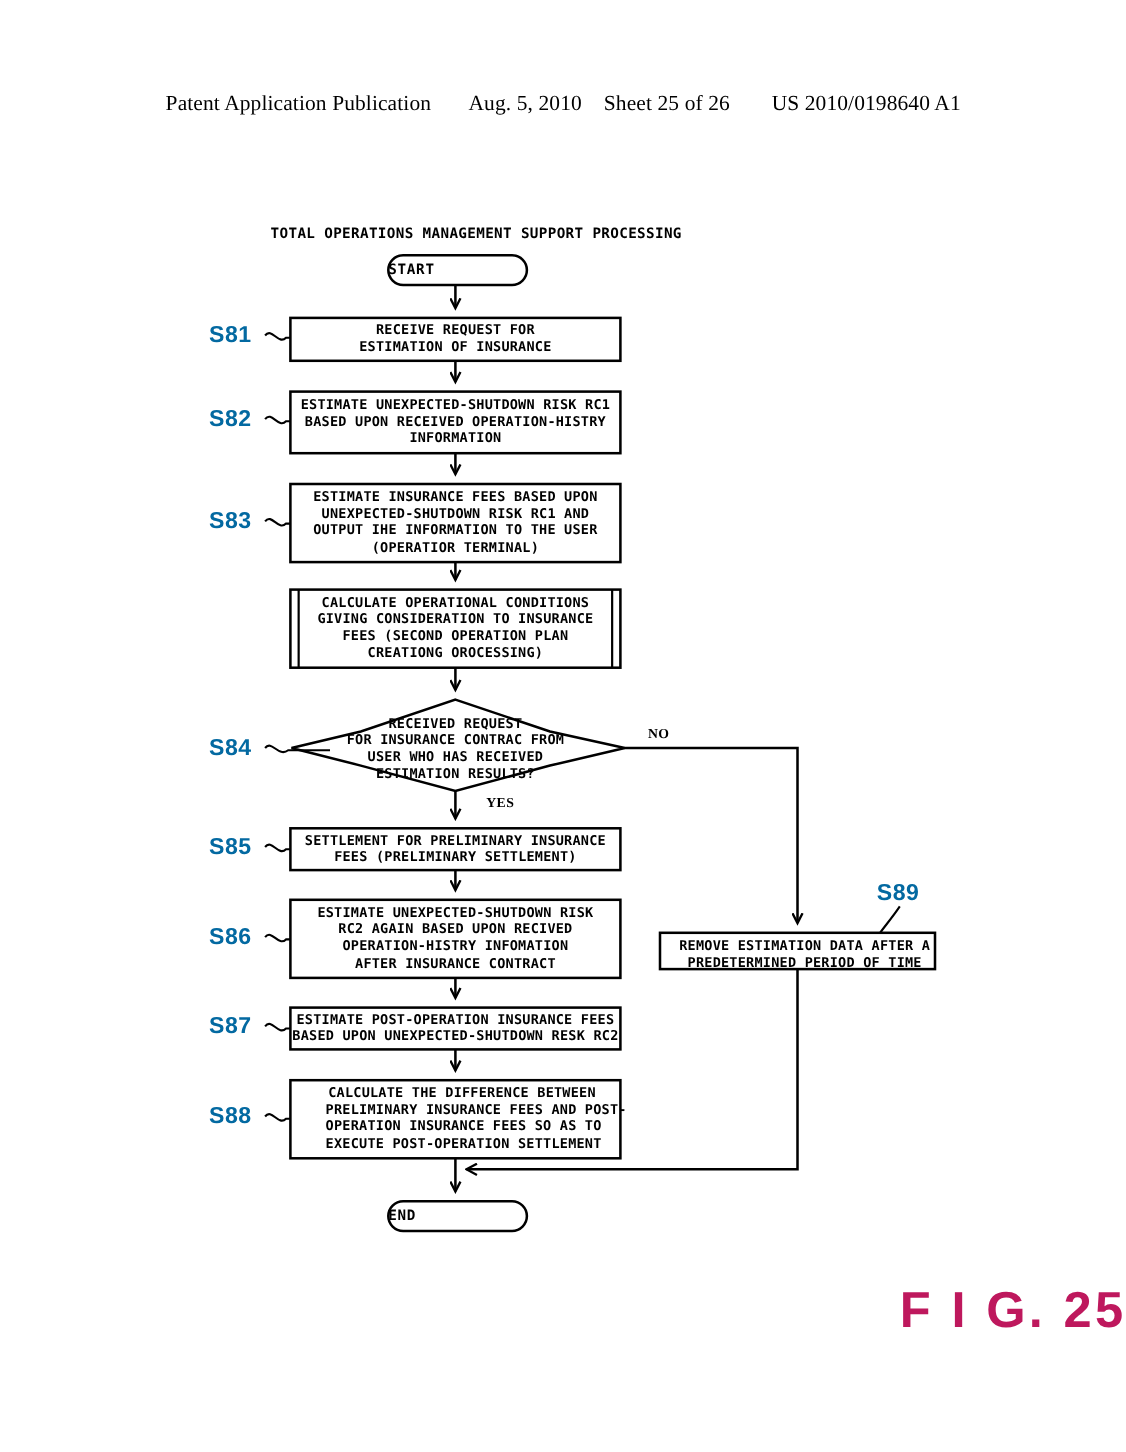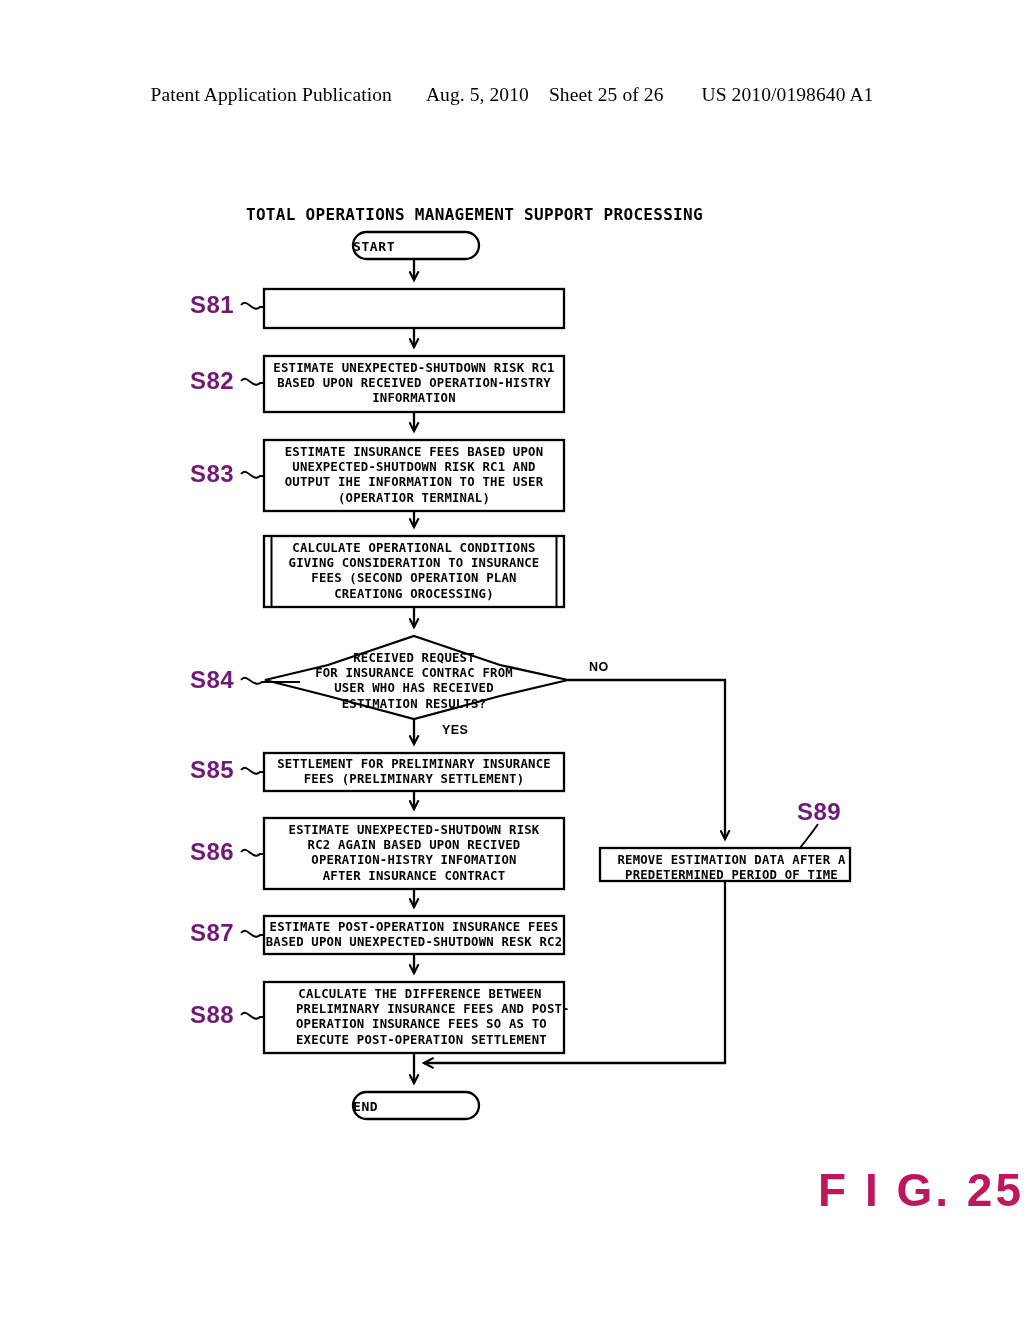--- a/index.html
+++ b/index.html
@@ -78,50 +78,50 @@
     text-align: center;
     white-space: pre;
     font-weight: 600;
   }
   .ftext.box {
     transform: translateY(-50%);
   }
   .chart-title {
     position: absolute;
     font-family: "DejaVu Sans Mono", "Liberation Mono", monospace;
-    font-size: 16px;
+    font-size: 13px;
     letter-spacing: 0.3px;
     font-weight: 600;
     white-space: pre;
     color: #000000;
   }
   .term-label {
     position: absolute;
     font-family: "DejaVu Sans Mono", "Liberation Mono", monospace;
     font-size: 13px;
     letter-spacing: 0.6px;
     font-weight: 600;
     text-align: left;
     white-space: pre;
     transform: translateY(-50%);
     color: #000000;
   }
   .step-label {
     position: absolute;
     font-family: "Liberation Sans", sans-serif;
-    font-size: 24px;
+    font-size: 21px;
     font-weight: 700;
     letter-spacing: 0.5px;
     white-space: pre;
-    color: #701a75;
+    color: #0369a1;
     transform: translateY(-50%);
   }
   .branch-label {
     position: absolute;
-    font-family: Liberation Sans, sans-serif;
+    font-family: Liberation Serif, serif;
     font-size: 12.5px;
     font-weight: 600;
     letter-spacing: 0.4px;
     white-space: pre;
     color: #000000;
     padding-left: 24px;
   }
   #fig-caption {
     position: absolute;
     left: 0;
@@ -198,20 +198,22 @@
     <path class="leader" d="M241,1015 C247,1007 253,1024 260,1017 L264,1017"></path>
     <path class="leader" d="M818,824 C812,833 806,840 800,848"></path>
   </svg>
 
   <div class="chart-title" style="left:246px; top:205px;">TOTAL OPERATIONS MANAGEMENT SUPPORT PROCESSING</div>
 
   <div class="term-label" style="left:353px; top:246px; width:126px;">START</div>
 
   <div class="term-label" style="left:353px; top:1106px; width:126px;">END</div>
 
+  <div class="ftext box" style="left:264px; top:308px; width:300px;">RECEIVE REQUEST FOR
+ESTIMATION OF INSURANCE</div>
   <div class="ftext box" style="left:264px; top:384px; width:300px;">ESTIMATE UNEXPECTED-SHUTDOWN RISK RC1
 BASED UPON RECEIVED OPERATION-HISTRY
 INFORMATION</div>
   <div class="ftext box" style="left:264px; top:475px; width:300px;">ESTIMATE INSURANCE FEES BASED UPON
 UNEXPECTED-SHUTDOWN RISK RC1 AND
 OUTPUT IHE INFORMATION TO THE USER
 (OPERATIOR TERMINAL)</div>
   <div class="ftext box" style="left:272px; top:571px; width:284px;">CALCULATE OPERATIONAL CONDITIONS
 GIVING CONSIDERATION TO INSURANCE
 FEES (SECOND OPERATION PLAN

